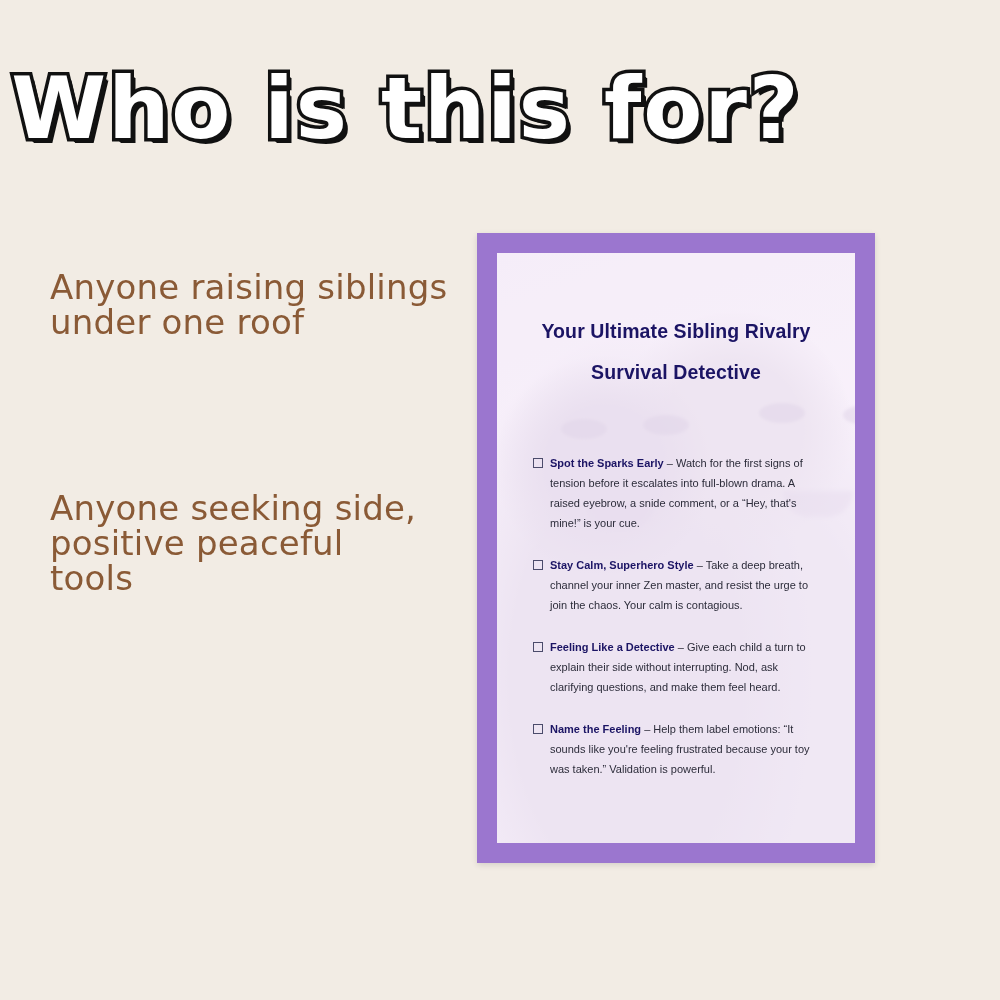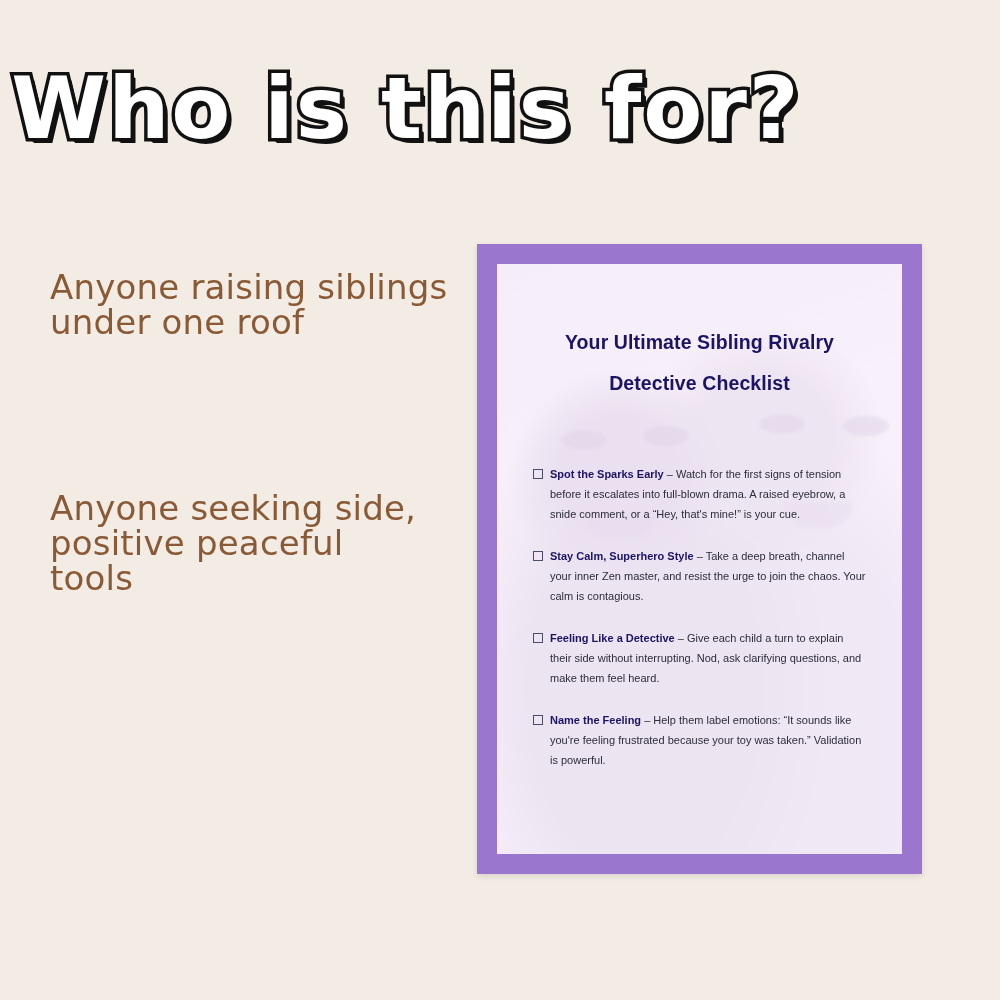--- a/index.html
+++ b/index.html
@@ -57,22 +57,22 @@
     letter-spacing: 0.2px;
   }
   .bullet span { display: block; }
   .bullet-1 { margin-bottom: 150px; }
   .bullet-2 { margin-bottom: 148px; }
 
   
   .doc-frame {
     position: absolute;
     left: 477px;
-    top: 244px;
-    width: 445px;
+    top: 233px;
+    width: 398px;
     height: 630px;
     background: #9b76cf;
     box-shadow: 0 2px 6px rgba(0,0,0,0.12);
   }
   .doc-page {
     position: absolute;
     left: 20px;
     top: 20px;
     right: 20px;
     bottom: 20px;
@@ -187,21 +187,21 @@
           <div class="eye e2"></div>
         <div class="eye e3"></div>
           <div class="eye e4"></div>
         <div class="mouth m1"></div>
           <div class="mouth m2"></div>
       </div>
 
       <div class="doc-content">
         <div class="doc-title">
           <div>Your Ultimate Sibling Rivalry</div>
-          <div>Detective Checklist</div>
+          <div>Survival Detective</div>
         </div>
 
         <div class="checklist">
 
           <div class="check-item">
             <span class="checkbox"></span>
             <div class="check-text">
               <b>Spot the Sparks Early</b><span> – Watch for the first signs of tension before it escalates into full-blown drama. A raised eyebrow, a snide comment, or a “Hey, that's mine!” is your cue.</span>
             </div>
           </div>

